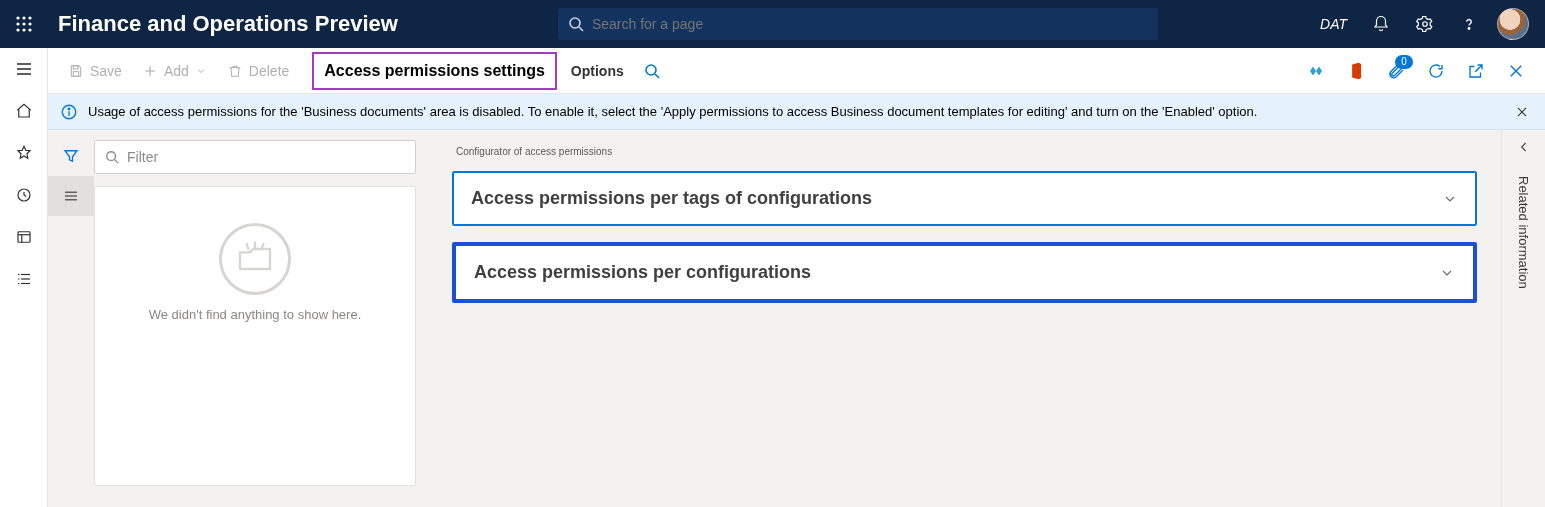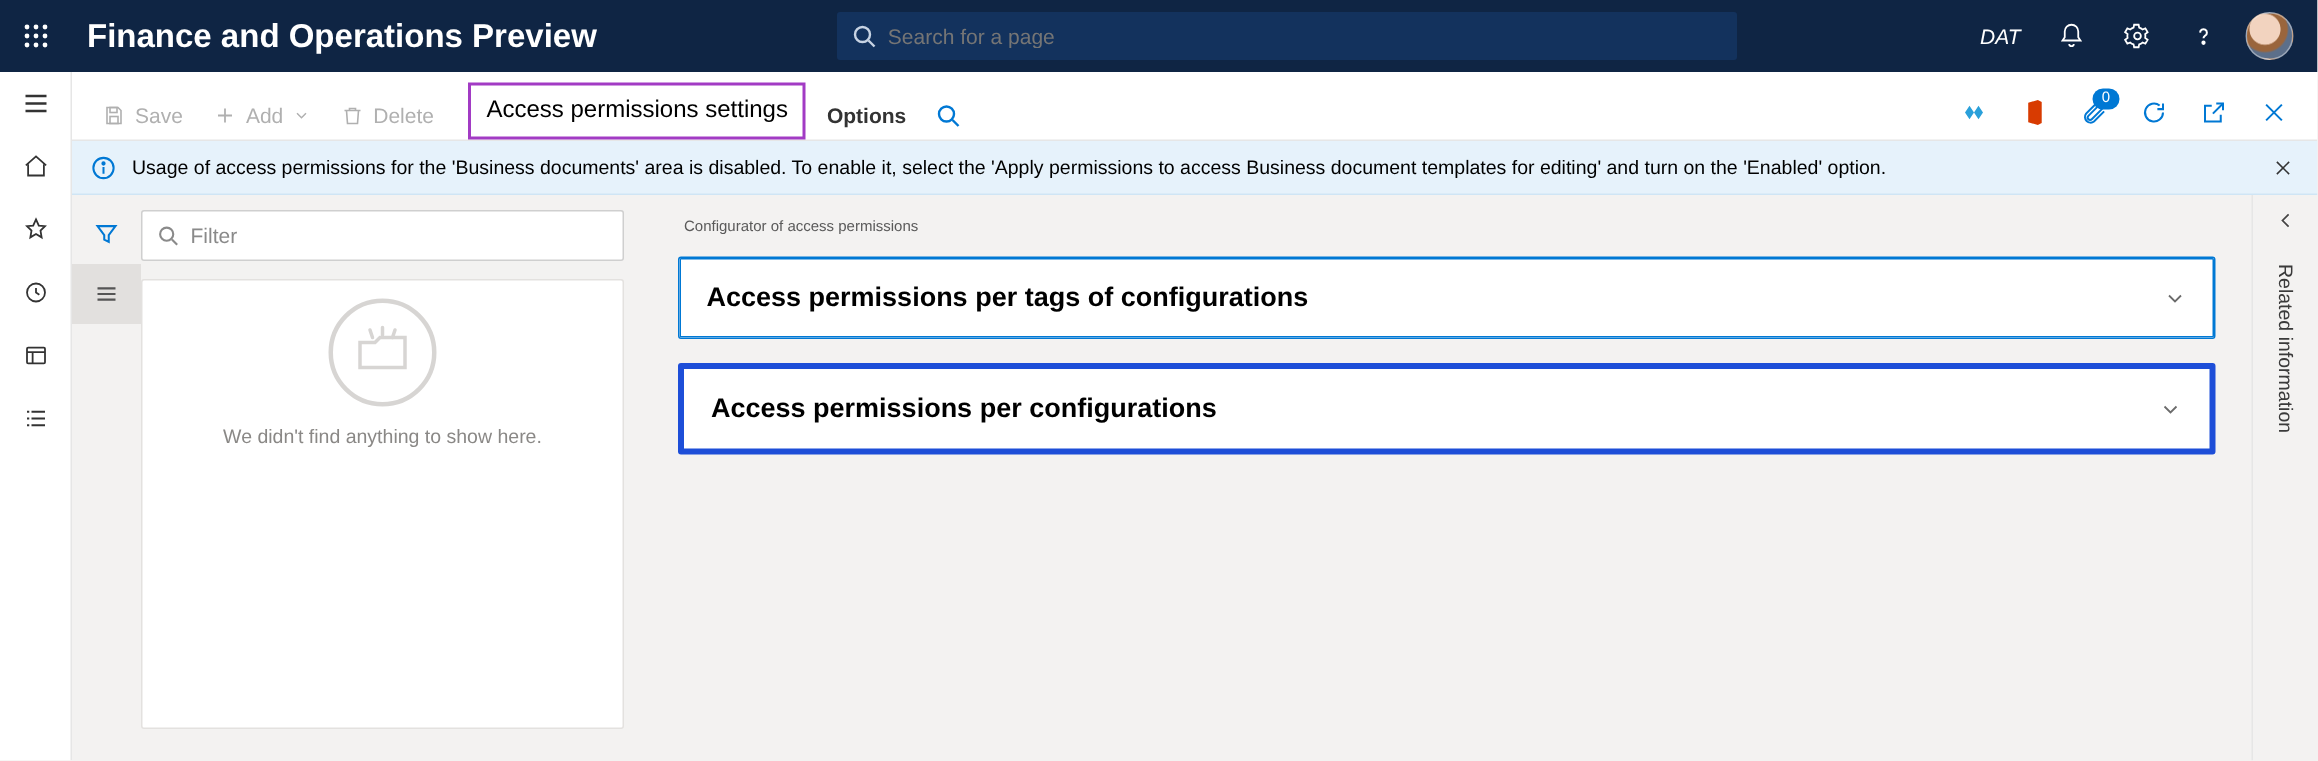--- a/index.html
+++ b/index.html
@@ -54,32 +54,33 @@
   width:48px; height:42px; display:flex; align-items:center; justify-content:center;
   color:#333; cursor:pointer;
 }
 
 
 .maincol { flex:1; display:flex; flex-direction:column; min-width:0; }
 
 
 .cmdbar {
   height:46px; background:#fff; border-bottom:1px solid #e6e6e6;
-  display:flex; align-items:flex-end; padding:0 10px;
+  display:flex; align-items:center; padding:0 10px;
 }
 .cmd {
   display:flex; align-items:center; gap:6px; padding:0 10px; height:32px; color:#333;
   cursor:pointer; font-size:14px; border-radius:2px;
 }
 .cmd.disabled { color:#b0b0b0; cursor:default; }
 .cmd svg { }
 .cmd-sep { width:1px; height:26px; background:transparent; margin:0 4px; }
 .highlight-box {
   border:2px solid #a23bc4; padding:4px 10px; height:38px; display:flex; align-items:center;
   margin:0 4px;
+  font-weight:bold;
 }
 .cmdbar-right { margin-left:auto; display:flex; align-items:center; gap:2px; }
 .cmdbar-right .ic {
   width:38px; height:36px; display:flex; align-items:center; justify-content:center;
   color:#0078d4; cursor:pointer;
 }
 .badge {
   position:relative;
 }
 .badge::after{
@@ -118,42 +119,42 @@
 .filterbox {
   display:flex; align-items:center; gap:8px;
   background:#fff; border:1px solid #cfcfcf; height:32px; padding:16px 10px;
   border-radius:2px; margin-bottom:12px;
 }
 .filterbox input { border:none; outline:none; flex:1; font-size:14px; color:#333; }
 .filterbox input::placeholder{ color:#8a8a8a; }
 .filterbox svg { color:#8a8a8a; }
 .empty-card {
   background:#fff; border:1px solid #e3e1df; border-radius:2px;
-  min-height:300px; display:flex; flex-direction:column; align-items:center; padding-top:12px;
+  min-height:300px; display:flex; flex-direction:column; align-items:center; padding-top:36px;
   color:#8a8886;
 }
 .empty-icon {
   width:72px; height:72px; border:3px solid #d7d5d3; border-radius:50%;
   display:flex; align-items:center; justify-content:center; margin-bottom:12px;
   color:#d7d5d3;
 }
 .empty-card .msg { font-size:13px; }
 
 .config-area {
   flex:1; padding:12px 24px 12px 24px; overflow:auto;
 }
 .config-title { font-size:10px; color:#5a5a5a; margin:4px 0 14px 4px; }
 .panel {
   background:#fff; border:4px solid #1d4ed8; border-radius:2px;
   padding:16px 18px; margin-bottom:16px;
   display:flex; align-items:center; justify-content:space-between;
   cursor:pointer;
 }
 .panel.selected { border:1px solid #0078d4; box-shadow:0 0 0 1px #0078d4 inset; }
-.panel h3 { font-size:18px; font-weight:600; color:#000000; }
+.panel h3 { font-size:18px; font-weight:600; color:#404040; }
 .chev { color:#6b6b6b; }
 
 
 .rightrail {
   width:44px; background:#f3f2f1; border-left:1px solid #e6e6e6;
   display:flex; flex-direction:column; align-items:center; padding-top:10px;
 }
 .rightrail .chevleft { color:#444; margin-bottom:12px; cursor:pointer; height:24px; }
 .rightrail .vtext {
   writing-mode: vertical-rl;

